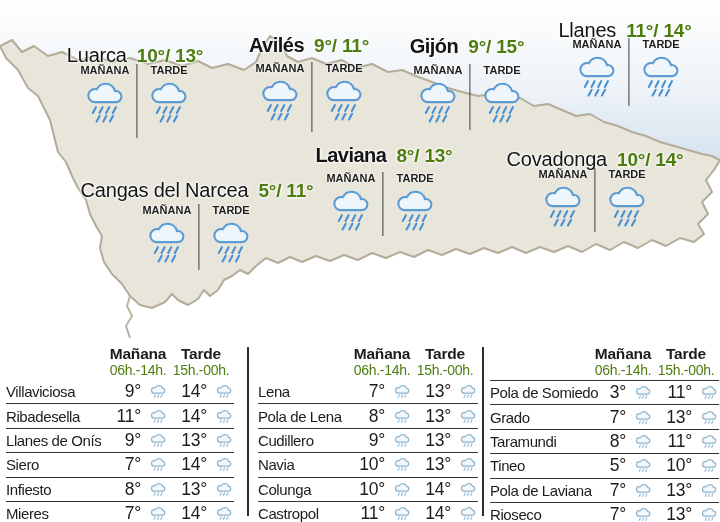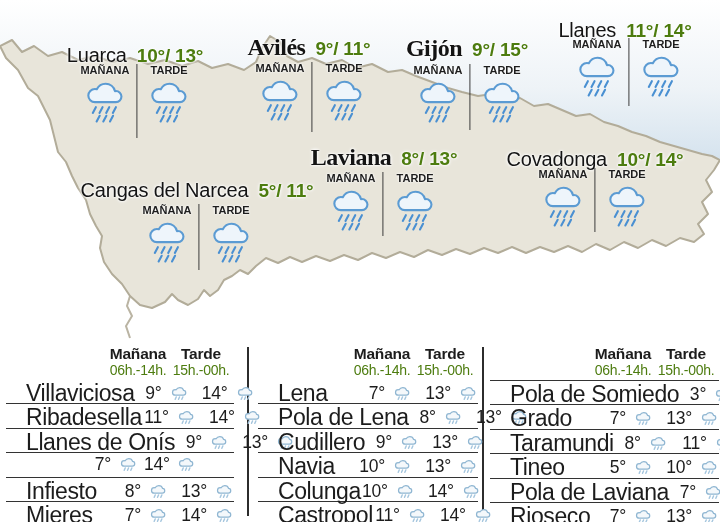--- a/index.html
+++ b/index.html
@@ -13,21 +13,21 @@
   
   .map-area{position:absolute;left:0;top:0;width:720px;height:340px;}
   svg.basemap{position:absolute;left:0;top:0;display:block;}
 
   .loc-title{
     position:absolute;transform:translateX(-50%);
     display:flex;align-items:baseline;gap:10px;white-space:nowrap;
     text-shadow:0 0 2px #fff,0 0 3px #fff,0 0 4px rgba(255,255,255,.9);
   }
   .loc-name{font-size:20px;font-weight:400;color:#141414;}
-  .city .loc-name{font-size:24px;font-weight:700;letter-spacing:-0.5px;font-family:Liberation Serif, serif;}
+  .city .loc-name{font-size:20px;font-weight:700;letter-spacing:-0.5px;}
   .loc-temps{font-size:19px;font-weight:600;color:#4d7c0f;}
 
   .pair{position:absolute;transform:translateX(-50%);display:flex;align-items:flex-start;}
   .pcol{width:63px;display:flex;flex-direction:column;align-items:center;gap:3px;}
   .plabel{
     font-size:11px;font-weight:600;color:#1d1d1d;letter-spacing:0;
     text-shadow:0 0 2px #fff,0 0 3px rgba(255,255,255,.9);
   }
   .pdiv{width:1.2px;background:#3c3c3c;flex:0 0 auto;}
   .wicon{width:42px;height:44px;display:block;}
@@ -42,21 +42,21 @@
   .th-g1{grid-column:2;}
   .th-g2{grid-column:3;}
   .th-bold{font-size:15.5px;font-weight:700;line-height:17px;white-space:nowrap;}
   .th-hours{font-size:14px;font-weight:400;line-height:16px;color:#4d7c0f;white-space:nowrap;letter-spacing:-0.3px;}
 
   .trow{
     display:grid;grid-template-columns:1fr 30px 28px 38px 24px;
     align-items:center;height:23.4px;border-bottom:1.4px solid #333;
   }
   .tbody.top-rule{border-top:1.4px solid #333;}
-  .t-name{font-size:23px;font-weight:400;white-space:nowrap;letter-spacing:-0.4px;margin-left:20px;}
+  .t-name{font-size:15px;font-weight:400;white-space:nowrap;letter-spacing:-0.4px;}
   .t-temp{font-size:17.5px;font-weight:500;text-align:right;padding-right:3px;white-space:nowrap;}
   .wicon-sm{width:17px;height:17px;display:block;margin-left:6px;}
 
   .vsep{position:absolute;width:1.5px;background:#2c2c2c;top:347px;height:169px;}
 </style>
 </head>
 <body>
 
 <div class="screen">
 
@@ -302,20 +302,21 @@
         <span class="t-temp">9°</span>
         <svg class="wicon-sm">
             <use href="#rain-small"></use>
           </svg>
         <span class="t-temp">13°</span>
         <svg class="wicon-sm">
             <use href="#rain-small"></use>
           </svg>
       </div>
       <div class="trow">
+        <span class="t-name">Siero</span>
         <span class="t-temp">7°</span>
         <svg class="wicon-sm">
             <use href="#rain-small"></use>
           </svg>
         <span class="t-temp">14°</span>
         <svg class="wicon-sm">
             <use href="#rain-small"></use>
           </svg>
       </div>
       <div class="trow">

